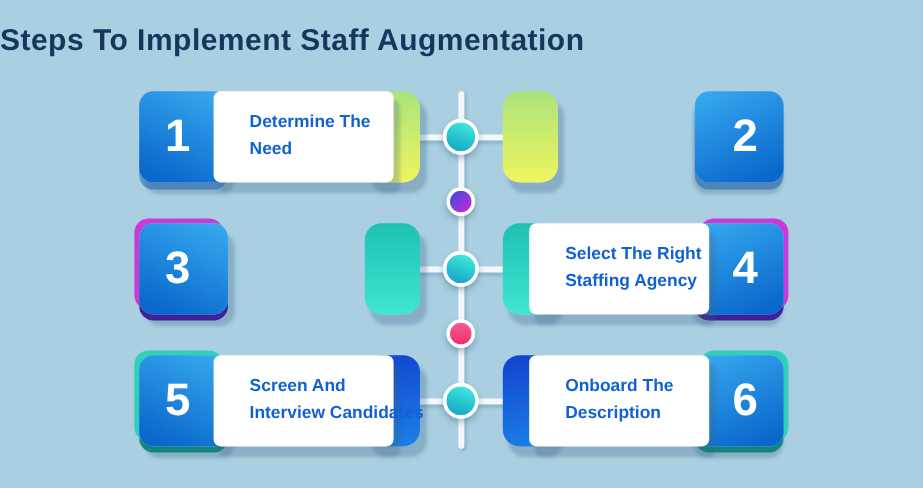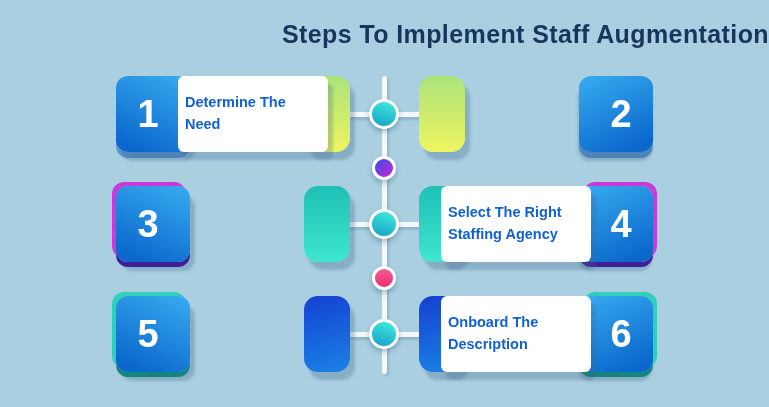--- a/index.html
+++ b/index.html
@@ -8,21 +8,21 @@
     background:#9fc6da;
   }
   .canvas{
     position:relative;
     width:769px;height:407px;
     background:#a9cfe1;
     overflow:hidden;
   }
   .title{
     position:absolute;left:0;top:20px;width:100%;
-    text-align:right;
+    text-align:left;
     font-size:25px;font-weight:700;
     color:#16365e;letter-spacing:.4px;
     margin:0;
   }
   
   .vline{
     position:absolute;left:382px;top:76px;width:5px;height:298px;
     background:#f3f8fb;border-radius:3px;
     box-shadow:2px 2px 2px rgba(60,100,135,.22);
     z-index:1;
@@ -62,21 +62,21 @@
   .card{
     position:absolute;width:150px;height:76px;border-radius:6px;
     background:#ffffff;
     box-shadow:5px 8px 3px rgba(60,100,135,.28);
     display:flex;align-items:center;
     z-index:3;
   }
   .card.left{left:178px}
   .card.right{left:441px}
   .card .label{
-    padding-left:7px;
+    padding-left:30px;
     font-size:14.5px;font-weight:700;line-height:1.5;
     color:#1161d2;white-space:pre;overflow:visible;
   }
   
   .num{
     position:absolute;width:74px;height:76px;border-radius:12px;
     display:flex;align-items:center;justify-content:center;
     color:#ffffff;font-size:38px;font-weight:700;
     z-index:2;
   }
@@ -128,20 +128,24 @@
     </div>
   <div class="card right r2">
       <span class="label">Select The Right
 Staffing Agency</span>
     </div>
 
   <div class="tab bluec left r3"></div>
   <div class="num left r3 acc-teal-l">
       <span>5</span>
     </div>
+  <div class="card left r3">
+      <span class="label">Screen And
+Interview Candidates</span>
+    </div>
 
   <div class="tab bluec right r3"></div>
   <div class="num right r3 acc-teal-r">
       <span>6</span>
     </div>
   <div class="card right r3">
       <span class="label">Onboard The
 Description</span>
     </div>
 

